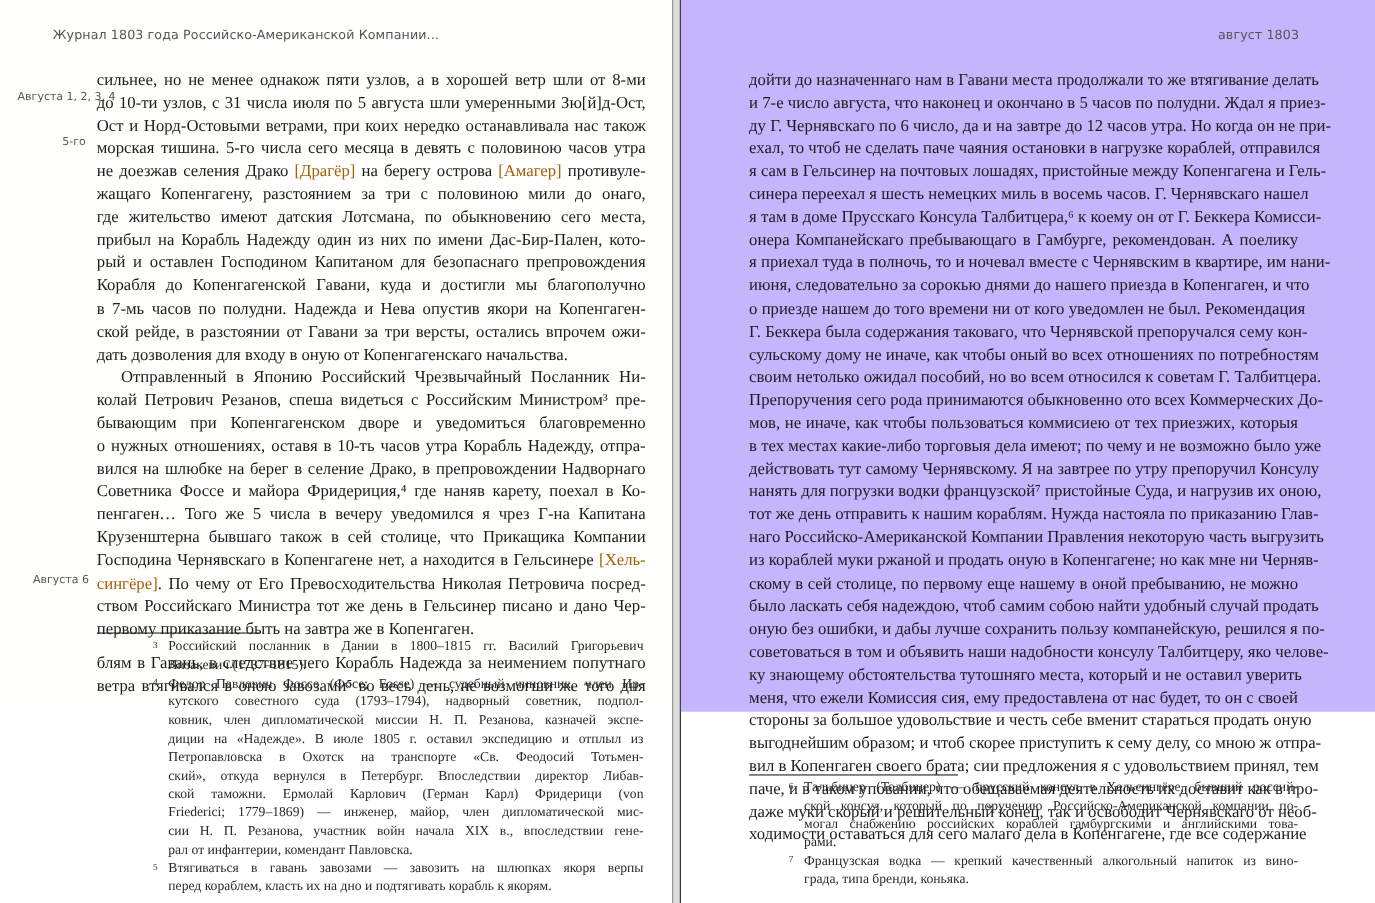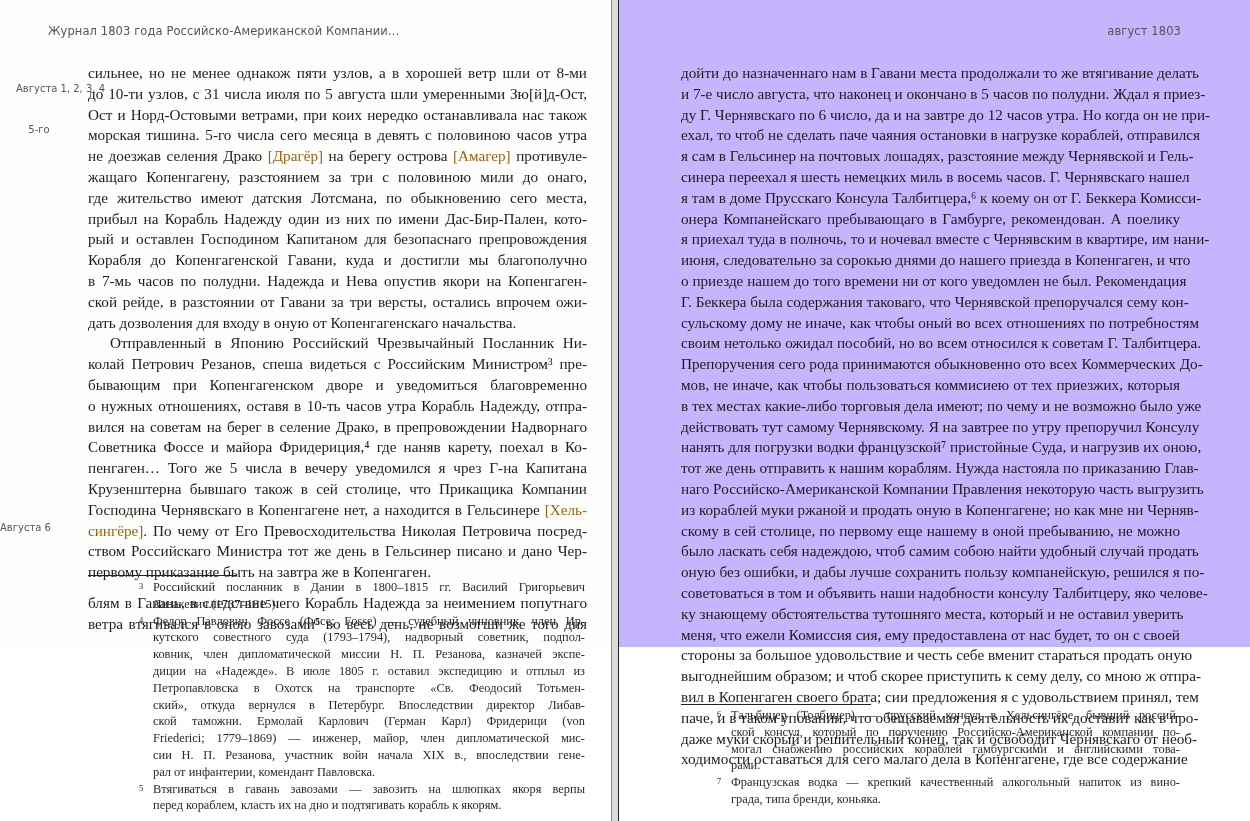--- a/index.html
+++ b/index.html
@@ -37,42 +37,42 @@
   .fn-num { position: absolute; left: -14px; top: -1px; font-size: 8.5px; }
   .fn .line { height: 16.8px; }
 </style>
 </head>
 <body>
 
 <div class="page left">
   <div class="running-head left">Журнал 1803 года Российско-Американской Компании…</div>
 
   <div class="margin-note" style="left:16px; top:83px; width:78px; text-align:left;">Августа 1, 2, 3, 4</div>
-  <div class="margin-note" style="left:0px; top:124px; width:78px; text-align:center;">5-го</div>
-  <div class="margin-note" style="left:0px; top:522px; width:78px; text-align:left; box-sizing:border-box;">Августа 6</div>
+  <div class="margin-note" style="left:0px; top:124px; width:78px; text-align:right;">5-го</div>
+  <div class="margin-note" style="left:0px; top:522px; width:78px; text-align:left; padding-left:30px; box-sizing:border-box;">Августа 6</div>
 
   <div class="body-text">
     <span class="line">сильнее, но не менее однакож пяти узлов, а в хорошей ветр шли от 8-ми</span>
     <span class="line">до 10-ти узлов, с 31 числа июля по 5 августа шли умеренными Зю[й]д-Ост,</span>
     <span class="line">Ост и Норд-Остовыми ветрами, при коих нередко останавливала нас також</span>
     <span class="line">морская тишина. 5-го числа сего месяца в девять с половиною часов утра</span>
     <span class="line">не доезжав селения Драко <span class="bracket">[Драгёр]</span> на берегу острова <span class="bracket">[Амагер]</span> противуле-</span>
     <span class="line">жащаго Копенгагену, разстоянием за три с половиною мили до онаго,</span>
     <span class="line">где жительство имеют датския Лотсмана, по обыкновению сего места,</span>
     <span class="line">прибыл на Корабль Надежду один из них по имени Дас-Бир-Пален, кото-</span>
     <span class="line">рый и оставлен Господином Капитаном для безопаснаго препровождения</span>
     <span class="line">Корабля до Копенгагенской Гавани, куда и достигли мы благополучно</span>
     <span class="line">в 7-мь часов по полудни. Надежда и Нева опустив якори на Копенгаген-</span>
     <span class="line">ской рейде, в разстоянии от Гавани за три версты, остались впрочем ожи-</span>
     <span class="line last">дать дозволения для входу в оную от Копенгагенскаго начальства.</span>
     <span class="line indent">Отправленный в Японию Российский Чрезвычайный Посланник Ни-</span>
     <span class="line">колай Петрович Резанов, спеша видеться с Российским Министром³ пре-</span>
     <span class="line">бывающим при Копенгагенском дворе и уведомиться благовременно</span>
     <span class="line">о нужных отношениях, оставя в 10-ть часов утра Корабль Надежду, отпра-</span>
-    <span class="line">вился на советам на берег в селение Драко, в препровождении Надворнаго</span>
+    <span class="line">вился на шлюбке на берег в селение Драко, в препровождении Надворнаго</span>
     <span class="line">Советника Фоссе и майора Фридериция,⁴ где наняв карету, поехал в Ко-</span>
     <span class="line">пенгаген… Того же 5 числа в вечеру уведомился я чрез Г-на Капитана</span>
     <span class="line">Крузенштерна бывшаго також в сей столице, что Прикащика Компании</span>
     <span class="line">Господина Чернявскаго в Копенгагене нет, а находится в Гельсинере <span class="bracket">[Хель-</span></span>
     <span class="line"><span class="bracket">сингёре]</span>. По чему от Его Превосходительства Николая Петровича посред-</span>
     <span class="line">ством Российскаго Министра тот же день в Гельсинер писано и дано Чер-</span>
     <span class="line last">первому приказание быть на завтра же в Копенгаген.</span>
     <div class="gap"></div>
     <span class="line">блям в Гавань, в следствие чего Корабль Надежда за неимением попутнаго</span>
     <span class="line">ветра втягивался в оною завозами⁵ во весь день, не возмогши же того дня</span>
@@ -110,21 +110,21 @@
 <div class="gutter"></div>
 
 <div class="page right">
   <div class="running-head right">август 1803</div>
 
   <div class="body-text">
     <span class="line">дойти до назначеннаго нам в Гавани места продолжали то же втягивание делать</span>
     <span class="line">и 7-е число августа, что наконец и окончано в 5 часов по полудни. Ждал я приез-</span>
     <span class="line">ду Г. Чернявскаго по 6 число, да и на завтре до 12 часов утра. Но когда он не при-</span>
     <span class="line">ехал, то чтоб не сделать паче чаяния остановки в нагрузке кораблей, отправился</span>
-    <span class="line">я сам в Гельсинер на почтовых лошадях, разстояние между Чернявской и Гель-</span>
+    <span class="line">я сам в Гельсинер на почтовых лошадях, пристойные между Копенгагена и Гель-</span>
     <span class="line">синера переехал я шесть немецких миль в восемь часов. Г. Чернявскаго нашел</span>
     <span class="line">я там в доме Прусскаго Консула Талбитцера,⁶ к коему он от Г. Беккера Комисси-</span>
     <span class="line">онера Компанейскаго пребывающаго в Гамбурге, рекомендован. А поелику</span>
     <span class="line">я приехал туда в полночь, то и ночевал вместе с Чернявским в квартире, им нани-</span>
     <span class="line">июня, следовательно за сорокью днями до нашего приезда в Копенгаген, и что</span>
     <span class="line">о приезде нашем до того времени ни от кого уведомлен не был. Рекомендация</span>
     <span class="line">Г. Беккера была содержания таковаго, что Чернявской препоручался сему кон-</span>
     <span class="line">сульскому дому не иначе, как чтобы оный во всех отношениях по потребностям</span>
     <span class="line">своим нетолько ожидал пособий, но во всем относился к советам Г. Талбитцера.</span>
     <span class="line">Препоручения сего рода принимаются обыкновенно ото всех Коммерческих До-</span>

